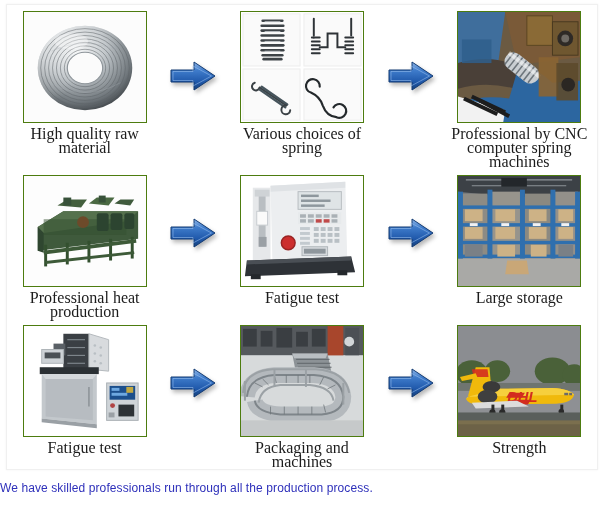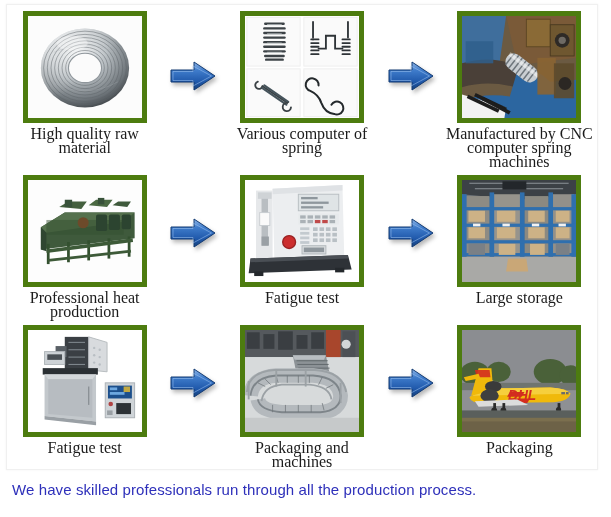--- a/index.html
+++ b/index.html
@@ -55,43 +55,43 @@
     box-sizing: border-box;
   }
   .arrow {
     width: 46px;
     height: 34px;
     filter: drop-shadow(2px 3px 2px rgba(0,0,0,0.28));
   }
   .thumb {
     width: 124px;
     height: 112px;
-    border: 5px solid #4d7c0f;
+    border: 1px solid #4d7c0f;
     background: #fbfbfb;
     box-sizing: border-box;
     overflow: hidden;
     position: relative;
     display: block;
   }
   .thumb svg { display: block; width: 100%; height: 100%; }
   .caption {
     margin-top: 4px;
     font-size: 16px;
     line-height: 14px;
     color: #1b1b1b;
     text-align: center;
     max-width: 175px;
     font-family: Liberation Serif, serif;
   }
   .cap-wide { max-width: 185px; }
   .footer-note {
     position: absolute;
-    left: 12px;
+    left: 0;
     top: 481px;
-    font-size: 15px;
+    font-size: 12px;
     color: #2e30ba;
     font-family: "Liberation Sans", sans-serif;
     letter-spacing: 0.1px;
   }
 </style>
 </head>
 <body>
 
 <div id="page">
 
@@ -196,21 +196,21 @@
                   <path d="M21 76 L47 94"></path>
               </g>
               <path d="M46 95 a4.5 4.5 0 1 0 4 5"></path>
             </g>
 
             <g stroke="#24292c" stroke-width="2.2" fill="none" stroke-linecap="round">
               <path d="M80 76 a7 7 0 1 0 -9 6 q9 4 12 13 q4 11 14 12 a7 7 0 1 0 -3 -10"></path>
             </g>
           </svg>
         </div>
-        <div class="caption">Various computer of spring</div>
+        <div class="caption">Various choices of spring</div>
       </div>
 
       <div class="arrow-cell">
         <svg class="arrow" viewBox="0 0 46 34">
           <path d="M1 11 L24 11 L24 3 L45 17 L24 31 L24 23 L1 23 Z" fill="url(#ag)" stroke="#123a72" stroke-width="1" stroke-linejoin="round"></path>
           <path d="M3 12.5 L23 12.5 L23 7 L41.5 17 L23 27 L23 21.5 L3 21.5 Z" fill="none" stroke="#9cc2ee" stroke-width="0.9" opacity="0.6"></path>
         </svg>
       </div>
 
       <div class="cell">
@@ -244,21 +244,21 @@
                   <path d="M75 47 V65"></path>
                   <path d="M80 48 V64"></path>
               </g>
               <rect x="46" y="50" width="40" height="4" fill="#ffffff" opacity="0.5"></rect>
             </g>
             <rect x="82" y="46" width="20" height="40" fill="#8a6433" opacity="0.9"></rect>
             <rect x="100" y="52" width="22" height="38" fill="#5d4a2c" opacity="0.9"></rect>
             <circle cx="112" cy="74" r="7" fill="#2b2723"></circle>
           </svg>
         </div>
-        <div class="caption cap-wide"><span>Manufactured by CNC</span><br><span>computer spring machines</span></div>
+        <div class="caption cap-wide"><span>Professional by CNC</span><br><span>computer spring machines</span></div>
       </div>
 
       <div class="cell">
         <div class="thumb">
           <svg viewBox="0 0 124 112" preserveAspectRatio="xMidYMid slice">
             <rect width="124" height="112" fill="#fdfdfd"></rect>
 
             <path d="M14 52 L40 36 L116 36 L116 64 L14 76 Z" fill="#3f5a3c"></path>
             <path d="M14 52 L40 36 L116 36 L104 46 L20 58 Z" fill="#55714d"></path>
             <path d="M14 52 L20 58 L20 78 L14 76 Z" fill="#2f4630"></path>
@@ -610,21 +610,21 @@
                 <circle cx="45" cy="88" r="3.2"></circle>
               <rect x="104" y="80" width="3" height="6"></rect>
                 <circle cx="105" cy="87" r="2.8"></circle>
             </g>
 
             <rect x="0" y="88" width="124" height="10" fill="#5a5f5c"></rect>
             <rect x="0" y="96" width="124" height="6" fill="#7b6f4e"></rect>
             <rect x="0" y="100" width="124" height="12" fill="#6d6247"></rect>
           </svg>
         </div>
-        <div class="caption">Packaging</div>
+        <div class="caption">Strength</div>
       </div>
 
     </div>
   </div>
 
   <div class="footer-note">We have skilled professionals run through all the production process.</div>
 
 </div>
 
 </body></html>

